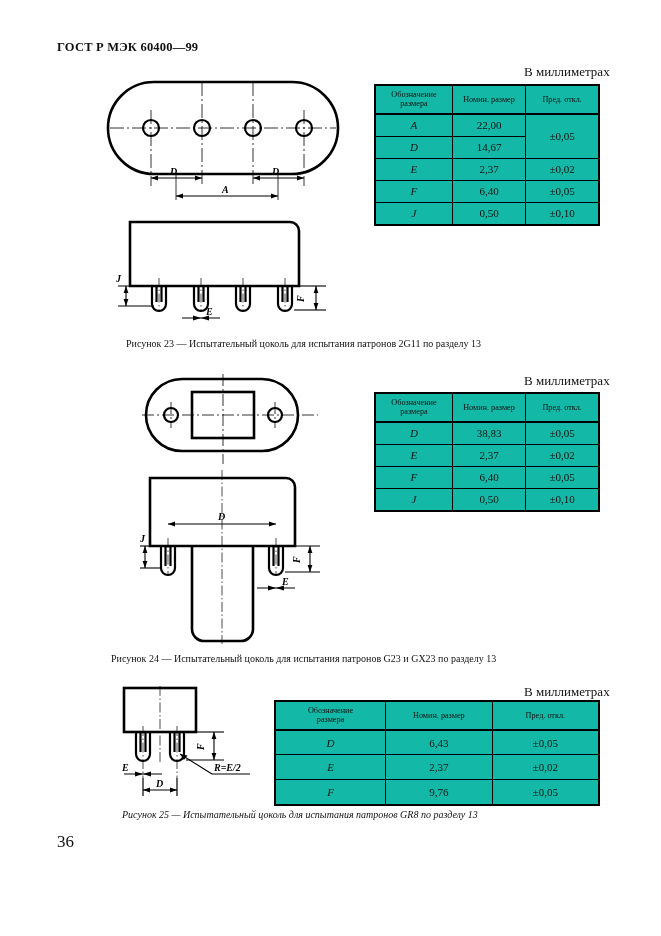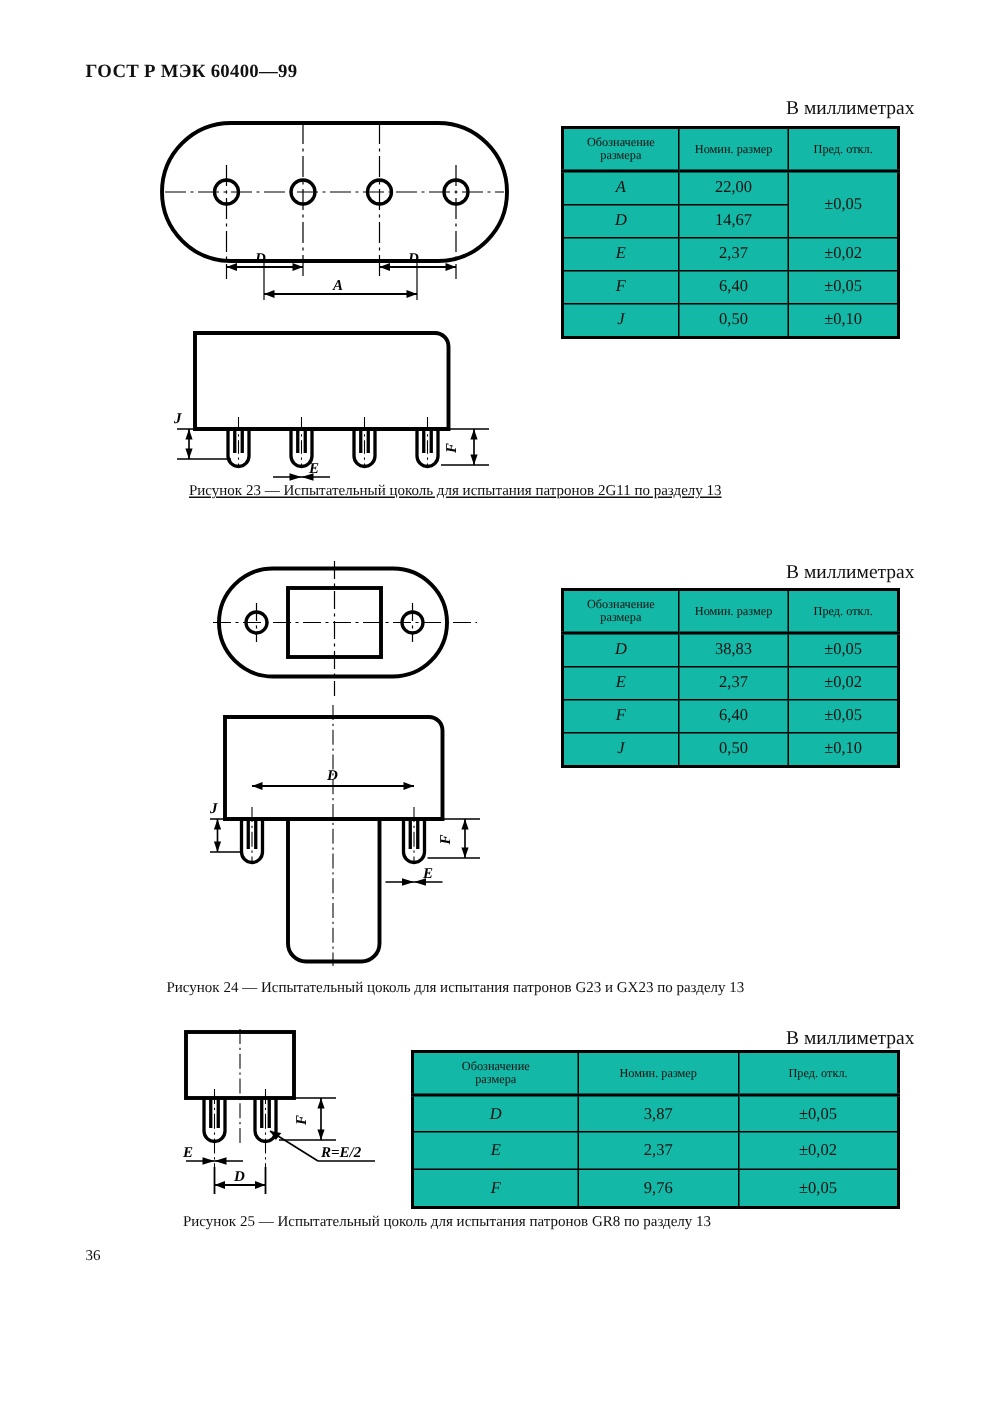--- a/index.html
+++ b/index.html
@@ -1,21 +1,21 @@
 <!DOCTYPE html>
 <html><head>
 <meta charset="utf-8">
 <style>
   html,body{margin:0;padding:0;background:#ffffff;}
   body{width:661px;height:936px;position:relative;overflow:hidden;
        font-family:"Liberation Serif","DejaVu Serif",serif;color:#111;}
   .page{position:absolute;left:0;top:0;width:661px;height:936px;}
 
   .doc-header{position:absolute;left:57px;top:40px;font-weight:bold;font-size:12.5px;letter-spacing:.2px;}
-  .page-number{position:absolute;left:57px;top:832px;font-size:10px;}
+  .page-number{position:absolute;left:57px;top:832px;font-size:17px;}
 
   .units-label{position:absolute;font-size:13px;}
 
   
   table.dim{position:absolute;border-collapse:collapse;background:#14b8a6;}
   table.dim td{border:1px solid #000;text-align:center;vertical-align:middle;font-size:11px;padding:0;}
   table.dim td.hd{font-size:8.2px;line-height:1.15;padding:4px 2px;border-bottom:2px solid #000;}
   table.dim td.sym{font-style:italic;font-family:"Liberation Serif","DejaVu Serif",serif;font-size:11px;}
   table.dim tr.body td{height:21px;}
   table.dim{border:2px solid #000;}
@@ -173,21 +173,21 @@
         <line x1="208" y1="78" x2="208" y2="102"></line>
         <path d="M208 78 l-2.4 7 h4.8 Z" fill="#000" stroke="none"></path>
         <path d="M208 102 l-2.4 -7 h4.8 Z" fill="#000" stroke="none"></path>
         <line x1="186" y1="78" x2="218" y2="78"></line>
         <line x1="186" y1="102" x2="218" y2="102"></line>
       </g>
       <text class="dimtext" x="196" y="94" transform="rotate(-90 196 94)">F</text>
     </svg>
   </div>
 
-  <div class="caption" style="left:126px;top:322px;text-decoration:underline;">Рисунок 23 — Испытательный цоколь для испытания патронов 2G11 по разделу 13</div>
+  <div class="caption" style="left:126px;top:338px;">Рисунок 23 — Испытательный цоколь для испытания патронов 2G11 по разделу 13</div>
 
   <div class="units-label" style="left:524px;top:373px;">В миллиметрах</div>
 
   <table class="dim" style="left:374px;top:392px;width:226px;">
     <tbody>
         <tr>
       <td class="hd" style="width:76px;">
         <span>Обозначение</span><br>
         <span>размера</span>
       </td>
@@ -299,21 +299,21 @@
         <tr>
       <td class="hd" style="width:110px;">
         <span>Обозначение</span><br>
         <span>размера</span>
       </td>
       <td class="hd" style="width:108px;">Номин. размер</td>
       <td class="hd" style="width:108px;">Пред. откл.</td>
     </tr>
     <tr class="body" style="height:25px;">
       <td class="sym">D</td>
-      <td>3,87</td>
+      <td>6,43</td>
       <td>±0,05</td>
     </tr>
     <tr class="body" style="height:25px;">
       <td class="sym">E</td>
       <td>2,37</td>
       <td>±0,02</td>
     </tr>
     <tr class="body" style="height:25px;">
       <td class="sym">F</td>
       <td>9,76</td>
@@ -369,17 +369,17 @@
 
       <g stroke="#000" stroke-width="1.1">
         <line x1="80" y1="68" x2="112" y2="88"></line>
         <line x1="112" y1="88" x2="150" y2="88"></line>
         <path d="M80 68 l7.5 1.4 l-3.6 4.6 Z" fill="#000" stroke="none"></path>
       </g>
       <text class="dimtext" x="114" y="85">R=E/2</text>
     </svg>
   </div>
 
-  <div class="caption" style="left:122px;top:809px;">Рисунок 25 — Испытательный цоколь для испытания патронов GR8 по разделу 13</div>
+  <div class="caption" style="left:122px;top:809px;font-style:italic;">Рисунок 25 — Испытательный цоколь для испытания патронов GR8 по разделу 13</div>
 
   <div class="page-number">36</div>
 
 </div>
 
 </body></html>

